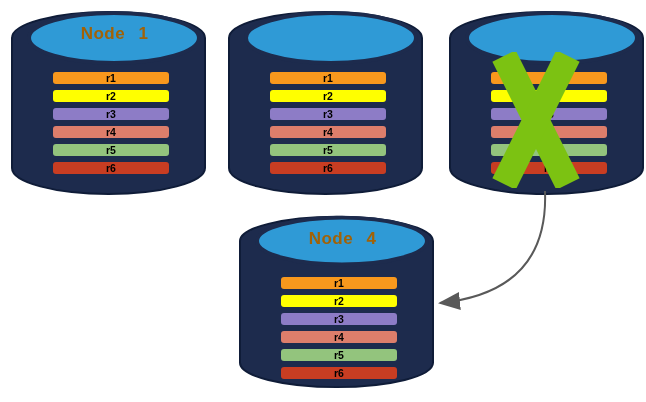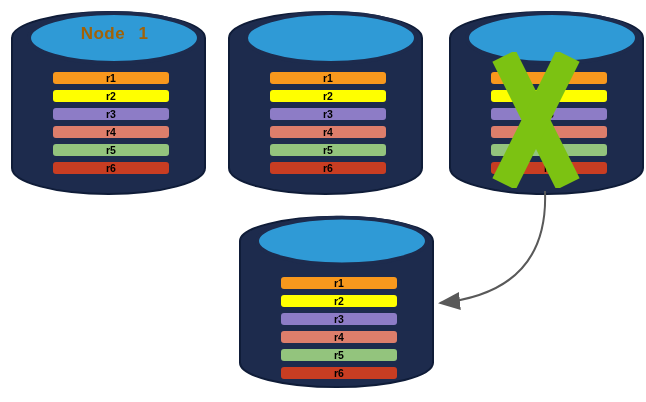--- a/index.html
+++ b/index.html
@@ -75,20 +75,21 @@
       <line x1="14" y1="4" x2="78" y2="132" stroke="#7cc212" stroke-width="26"></line>
       <line x1="78" y1="4" x2="14" y2="132" stroke="#7cc212" stroke-width="26"></line>
     </svg>
   </div>
 
   <div class="node" style="left:238px;top:213px;height:176px;">
     <svg class="cyl" viewBox="0 0 197 188" preserveAspectRatio="none">
       <path d="M2,30 A96.5,26 0 0 1 195,30 L195,160 A96.5,26 0 0 1 2,160 Z" fill="#1d2b4d" stroke="#0f1c38" stroke-width="2"></path>
       <ellipse cx="104" cy="30" rx="85" ry="25" fill="#2f9ad6" stroke="#1d2b4d" stroke-width="4"></ellipse>
     </svg>
+    <div class="node-label">Node 4</div>
     <div class="rows">
       <div class="row" style="background-color: rgb(248, 152, 29);">r1</div>
       <div class="row" style="background-color: rgb(255, 255, 0);">r2</div>
       <div class="row" style="background-color: rgb(141, 124, 198);">r3</div>
       <div class="row" style="background-color: rgb(221, 126, 107);">r4</div>
       <div class="row" style="background-color: rgb(147, 196, 125);">r5</div>
       <div class="row" style="background-color: rgb(200, 61, 34);">r6</div>
     </div>
   </div>
 

